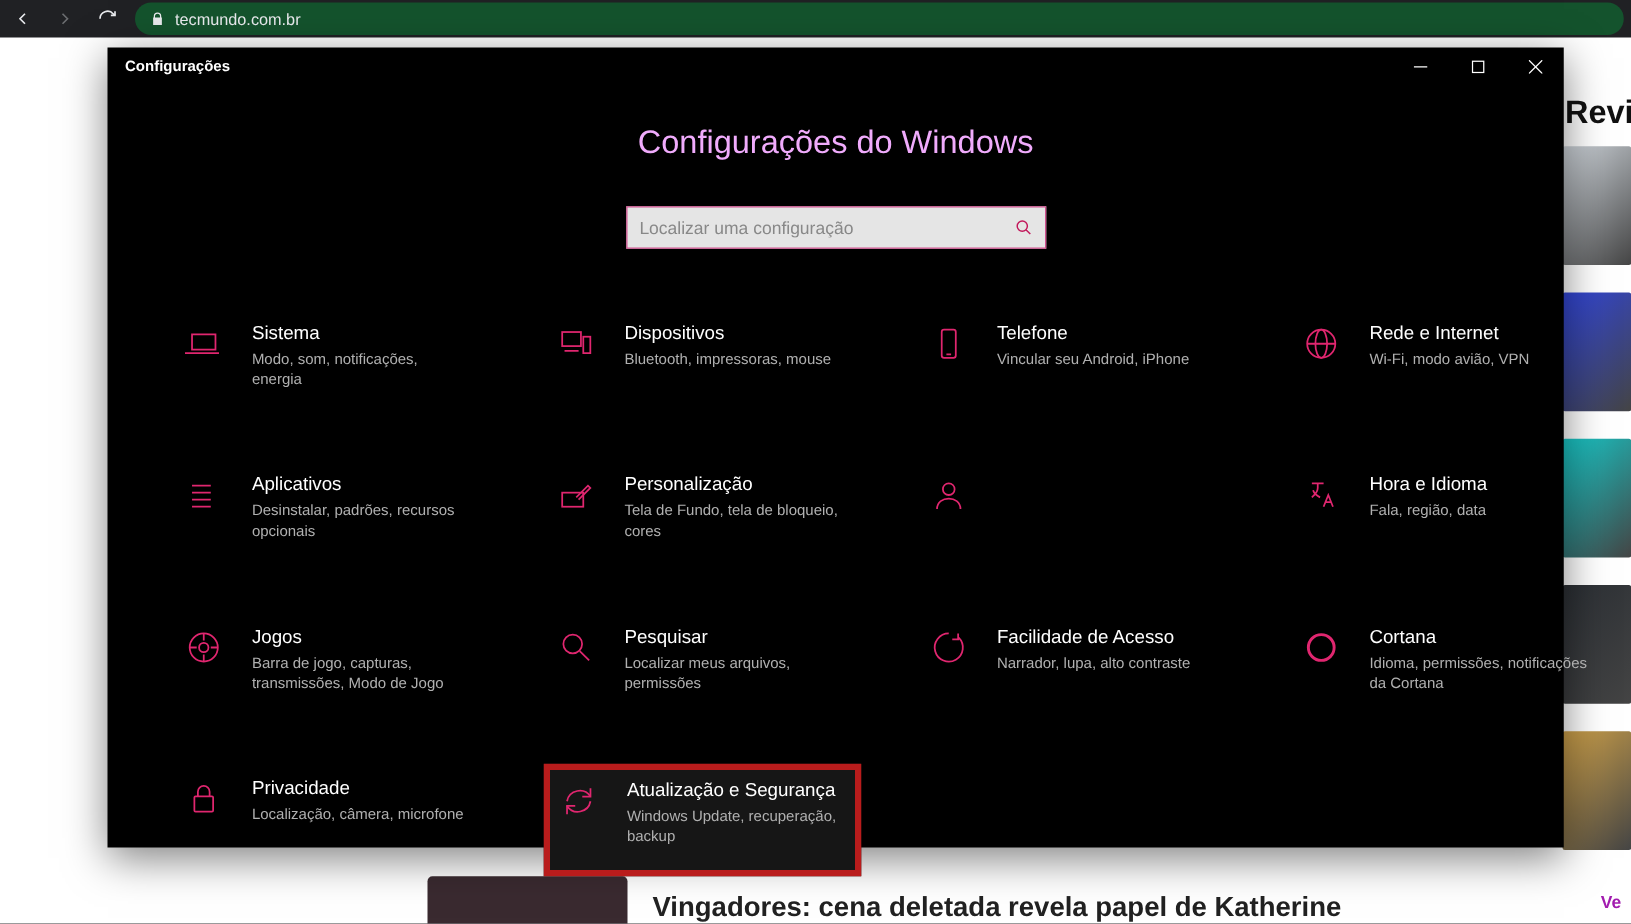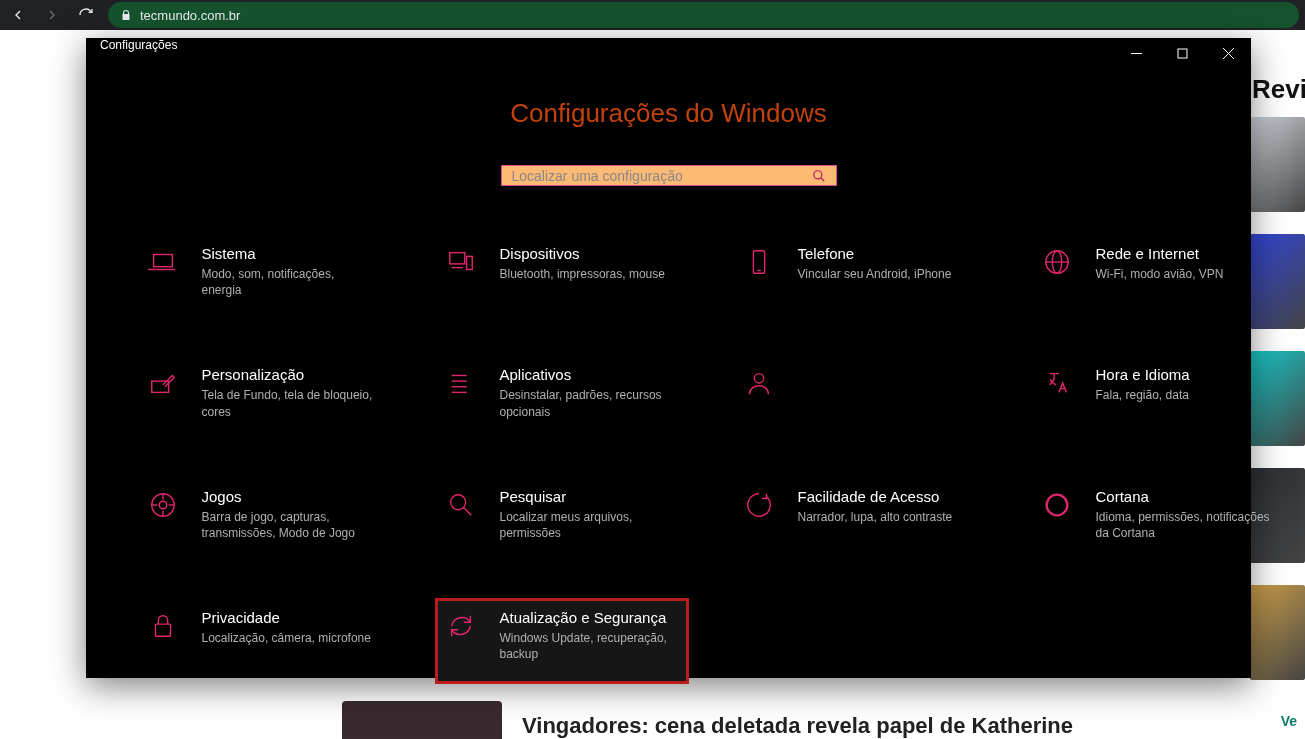--- a/index.html
+++ b/index.html
@@ -76,67 +76,68 @@
     margin-left: 342px;
     border-radius: 4px 4px 0 0;
   }
   .bottom-headline {
     font-size: 22px; font-weight: 700;
     margin-left: 20px; margin-top: 10px;
     color: #222;
   }
   .ve-link {
     position: absolute; right: 8px; top: 12px;
-    color: #0f766e; font-size: 14px; font-weight: 600;
+    color: #a21caf; font-size: 14px; font-weight: 600;
   }
 
   
   .settings-window {
     position: absolute;
     left: 86px;
     top: 38px;
     width: 1165px;
     height: 640px;
     background: #000;
     color: #fff;
     box-shadow: 0 8px 32px rgba(0,0,0,.5);
     display: flex;
     flex-direction: column;
   }
   .title-bar {
     height: 34px;
-    display: flex; 
+    display: flex; align-items: center;
     padding-left: 14px;
+    font-weight: bold;
   }
   .title-text {
     font-size: 12px; color: #fff;
   }
   .title-controls {
     margin-left: auto;
     display: flex;
   }
   .title-ctrl {
     width: 46px; height: 30px;
     display: flex; align-items: center; justify-content: center;
     color: #fff; cursor: pointer;
   }
 
   .settings-body {
     flex: 1;
     display: flex; flex-direction: column; align-items: center;
     padding-top: 30px;
   }
   .settings-heading {
-    font-size: 26px; font-weight: 400; color: #c2410c;
+    font-size: 26px; font-weight: 400; color: #f0abfc;
     margin-bottom: 36px;
   }
   .search-box {
-    width: 336px; height: 21px;
+    width: 336px; height: 34px;
     border: 1px solid #d0508f;
-    background: #fdba74;
+    background: #e5e5e5;
     display: flex; align-items: center;
     padding: 0 10px;
     margin-bottom: 48px;
   }
   .search-box input {
     flex: 1; border: none; outline: none;
     font-size: 14px;
     color: #333;
     background: transparent;
   }
@@ -166,21 +167,21 @@
     flex-shrink: 0;
   }
   .setting-item .txt .title {
     font-size: 15px; color: #fff; margin-bottom: 4px;
   }
   .setting-item .txt .sub {
     font-size: 12px; color: #b0b0b0; line-height: 1.35;
     max-width: 175px;
   }
   .setting-item.highlighted {
-    border: 3px solid #b91c1c;
+    border: 5px solid #b91c1c;
     background: #161616;
     padding-bottom: 18px;
   }
   svg { display: block; }
 </style>
 </head>
 <body>
 
 <div class="browser-bar">
   <div class="nav-btn">
@@ -308,41 +309,41 @@
             </svg>
           </div>
           <div class="txt">
             <div class="title">Rede e Internet</div>
             <div class="sub">Wi-Fi, modo avião, VPN</div>
           </div>
         </div>
         <div class="setting-item">
           <div class="iconwrap">
             <svg width="30" height="30" viewBox="0 0 32 32" fill="none" stroke="currentColor" stroke-width="1.5">
-              <rect x="4" y="14" width="18" height="12"></rect>
-              <path d="M16 18 L26 8 L28 10 L18 20"></path>
-            </svg>
-          </div>
-          <div class="txt">
-            <div class="title">Personalização</div>
-            <div class="sub">Tela de Fundo, tela de bloqueio, cores</div>
-          </div>
-        </div>
-        <div class="setting-item">
-          <div class="iconwrap">
-            <svg width="30" height="30" viewBox="0 0 32 32" fill="none" stroke="currentColor" stroke-width="1.5">
               <line x1="6" y1="8" x2="22" y2="8"></line>
               <line x1="6" y1="14" x2="22" y2="14"></line>
               <line x1="6" y1="20" x2="22" y2="20"></line>
               <line x1="6" y1="26" x2="22" y2="26"></line>
             </svg>
           </div>
           <div class="txt">
             <div class="title">Aplicativos</div>
             <div class="sub">Desinstalar, padrões, recursos opcionais</div>
+          </div>
+        </div>
+        <div class="setting-item">
+          <div class="iconwrap">
+            <svg width="30" height="30" viewBox="0 0 32 32" fill="none" stroke="currentColor" stroke-width="1.5">
+              <rect x="4" y="14" width="18" height="12"></rect>
+              <path d="M16 18 L26 8 L28 10 L18 20"></path>
+            </svg>
+          </div>
+          <div class="txt">
+            <div class="title">Personalização</div>
+            <div class="sub">Tela de Fundo, tela de bloqueio, cores</div>
           </div>
         </div>
         <div class="setting-item">
           <div class="iconwrap">
             <svg width="30" height="30" viewBox="0 0 32 32" fill="none" stroke="currentColor" stroke-width="1.5">
               <circle cx="16" cy="11" r="5"></circle>
               <path d="M6 28c0-6 5-9 10-9s10 3 10 9"></path>
             </svg>
           </div>
         </div>

